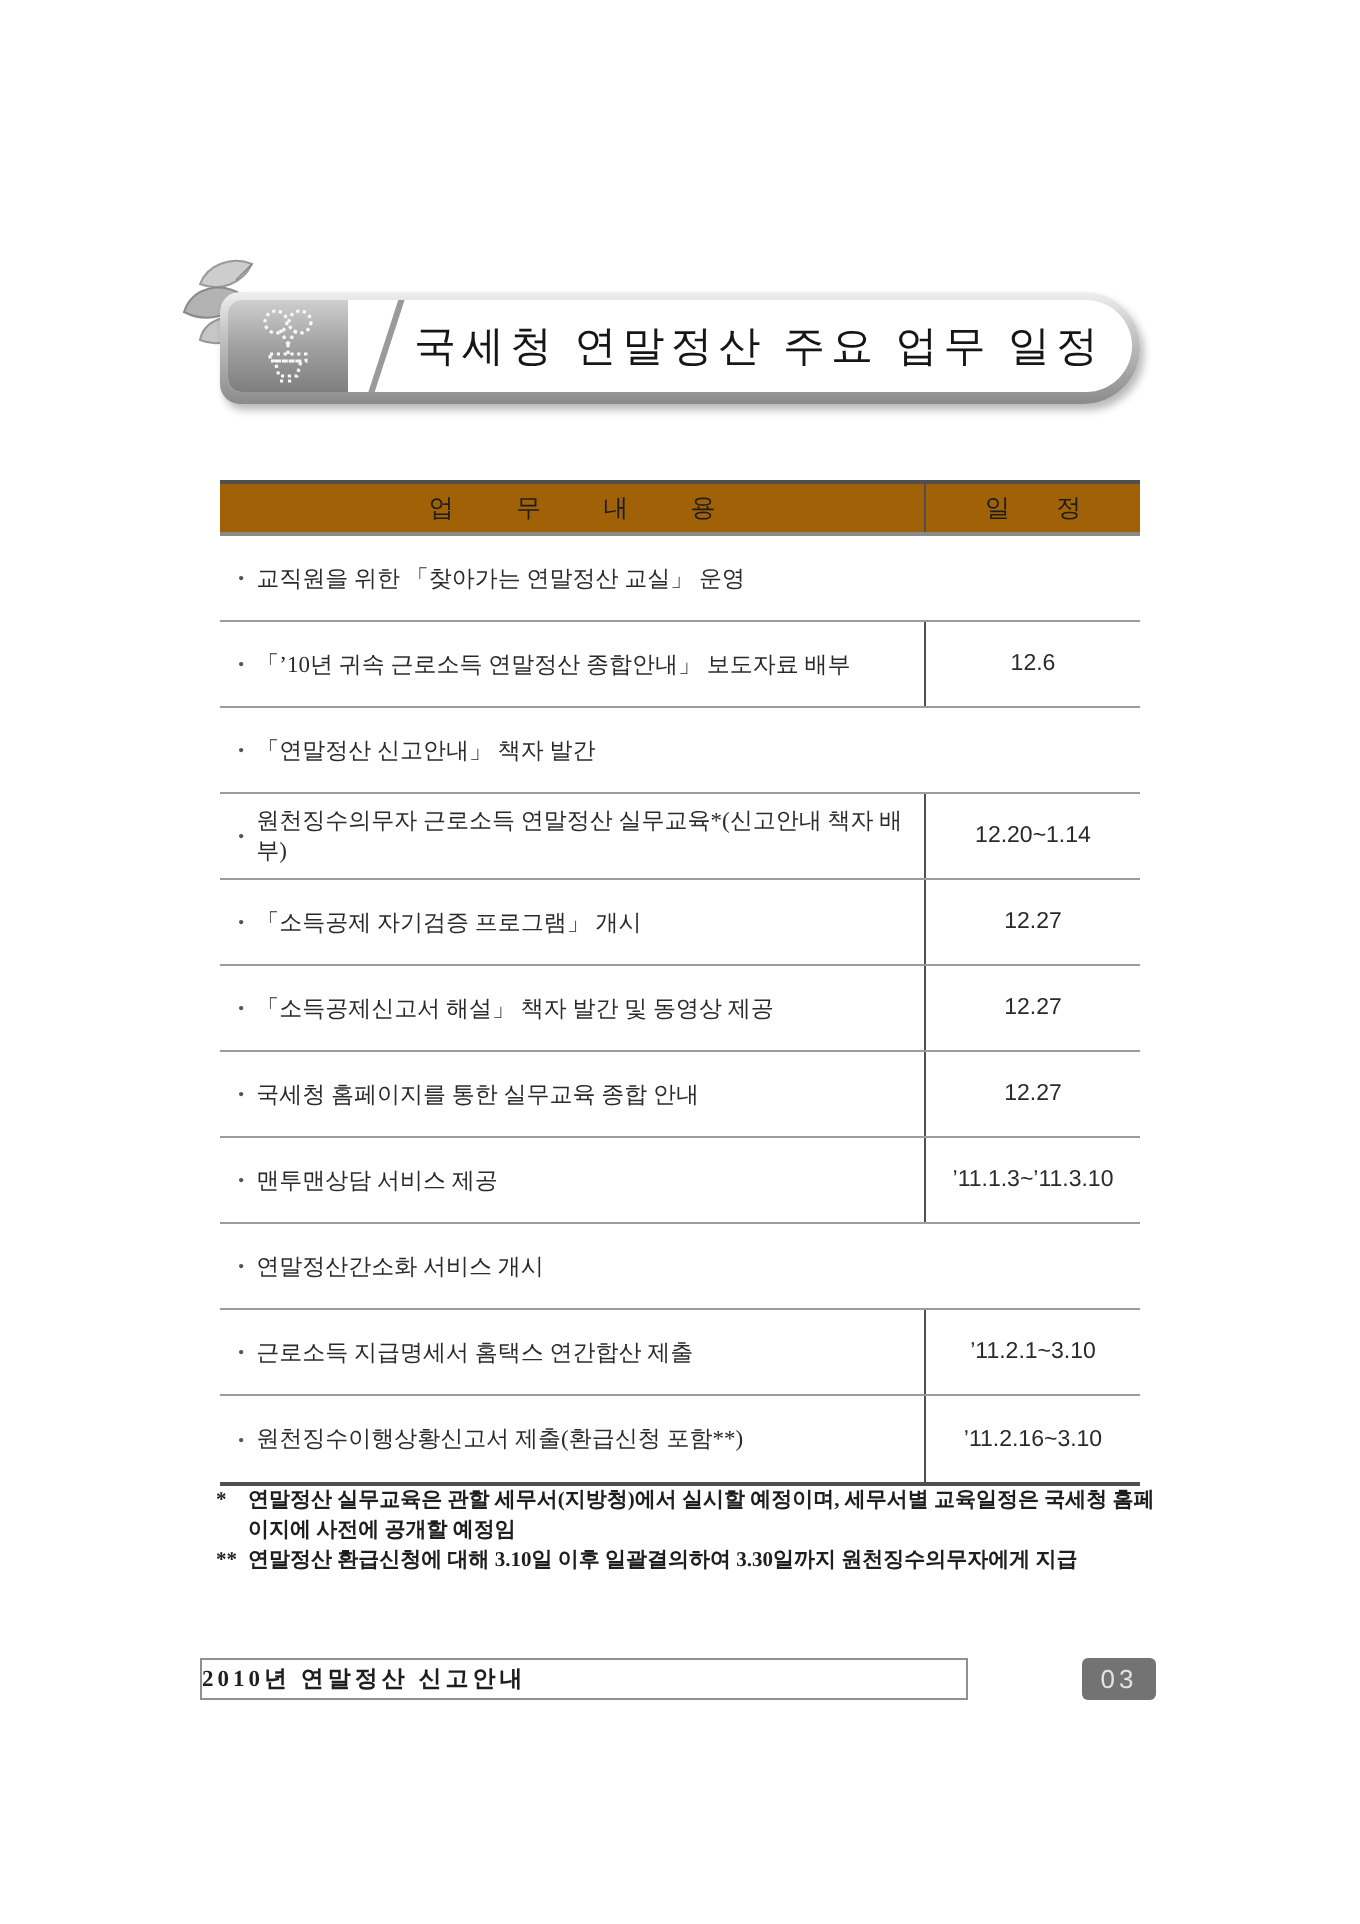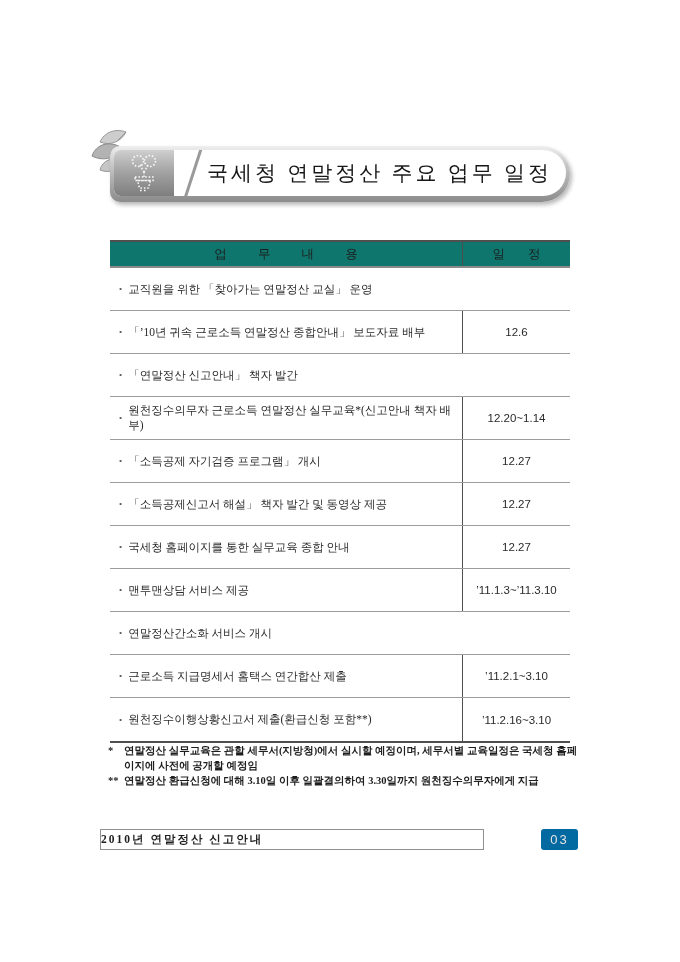--- a/index.html
+++ b/index.html
@@ -21,21 +21,21 @@
     background:linear-gradient(180deg,#cfcfcf 0%,#a5a5a5 45%,#7e7e7e 100%);
     display:flex; align-items:center; justify-content:center; }
   .slash { width:3px; height:150%; background:#9a9a9a;
     transform:rotate(18deg) translateY(-10px); margin-left:14px; flex:0 0 3px; }
   .banner-title { display:flex; align-items:center; padding-left:16px;
     font-size:21px; letter-spacing:3px; color:#161616; white-space:nowrap; }
 
   
   .sched-table { position:absolute; left:110px; top:240px; width:460px;
     border-top:2px solid #4f4f4f; border-bottom:2px solid #4f4f4f; z-index:1; }
-  .t-head { display:flex; height:26px; background:#0f766e;
+  .t-head { display:flex; height:26px; background:#a16207;
     border-bottom:2px solid #8a8a8a; }
   .t-row { display:flex; height:43px; border-bottom:1px solid #9c9c9c; }
   .t-row:last-child { border-bottom:none; }
   .c-task { width:352px; flex:0 0 352px; display:flex; align-items:center;
     padding-left:9px; font-size:11.5px; color:#2a2a2a; }
   .c-sched { flex:1; display:flex; align-items:center; justify-content:center;
     border-left:1px solid #4f4f4f; font-size:11.5px; color:#2a2a2a;
     font-family:"Liberation Sans","DejaVu Sans",sans-serif; }
   .t-head .c-task { justify-content:center; padding-left:0; font-size:12.5px;
     letter-spacing:14px; text-indent:14px; color:#1d1d1d; }
@@ -49,21 +49,21 @@
   .footnote { display:flex; }
   .fn-marker { flex:0 0 16px; }
   .fn-text { flex:1; }
 
   
   .footer-bar { position:absolute; left:100px; top:829px; width:384px; height:21px;
     border:1.5px solid #909090; border-radius:0; background:#ffffff;
     display:flex; align-items:center; padding-right:10px;
     font-size:11.5px; font-weight:bold; letter-spacing:2px; color:#1e1e1e; }
   .page-badge { position:absolute; left:541px; top:829px; width:37px; height:21px;
-    background:#0369a1; border-radius:3px; display:flex; align-items:center;
+    background:#737373; border-radius:3px; display:flex; align-items:center;
     justify-content:center; color:#e3e3e3; font-size:13px; letter-spacing:2px;
     font-family:"Liberation Sans","DejaVu Sans",sans-serif; }
 </style>
 </head>
 <body>
 
 <div class="page">
 
   <div class="banner-wrap">
     <svg class="leaves" viewBox="0 0 70 66">

